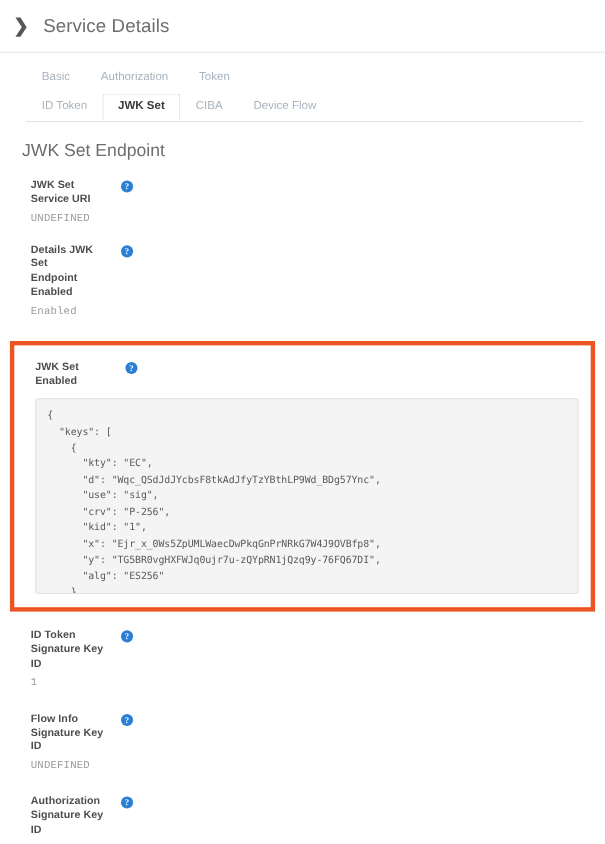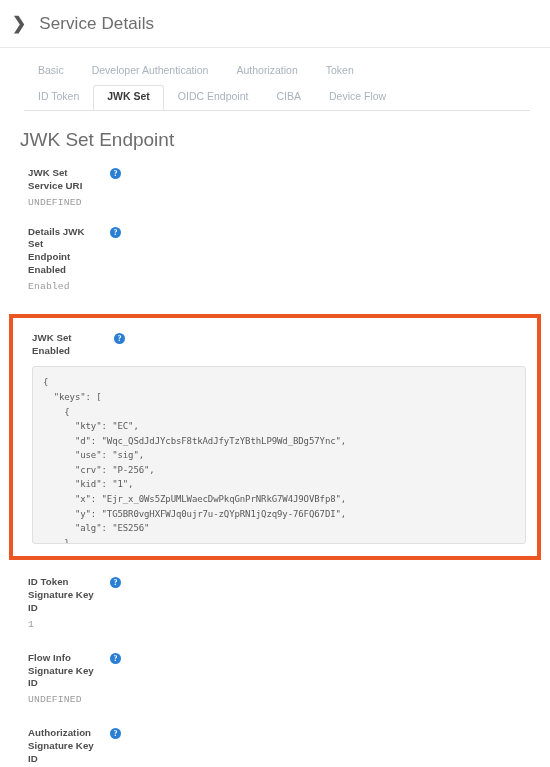--- a/index.html
+++ b/index.html
@@ -80,21 +80,21 @@
     height: 0;
     position: relative;
     z-index: 1;
   }
 
   
   .content {
     padding: 18px 0 0 0;
   }
   .section-title {
-    font-size: 19px;
+    font-size: 16px;
     color: #6d6d6d;
     padding-left: 20px;
     margin-bottom: 16px;
   }
 
   .field {
     padding-left: 28px;
     padding-right: 20px;
     margin-bottom: 18px;
     position: relative;
@@ -167,28 +167,26 @@
 <body>
 
 <div class="page-header">
   <span class="chevron-right">❯</span>
   <span class="page-title">Service Details</span>
 </div>
 
 <div class="tabs-wrap">
   <div class="tab-row row1">
     <div class="tab">Basic</div>
-    <div class="tab">Developer Authentication</div>
     <div class="tab">Authorization</div>
     <div class="tab">Token</div>
   </div>
   <div class="tab-row row2">
     <div class="tab">ID Token</div>
     <div class="tab active">JWK Set</div>
-    <div class="tab">OIDC Endpoint</div>
     <div class="tab">CIBA</div>
     <div class="tab">Device Flow</div>
   </div>
   <div class="tab-underline"></div>
 </div>
 
 <div class="content">
 
   <div class="section-title">JWK Set Endpoint</div>
 

